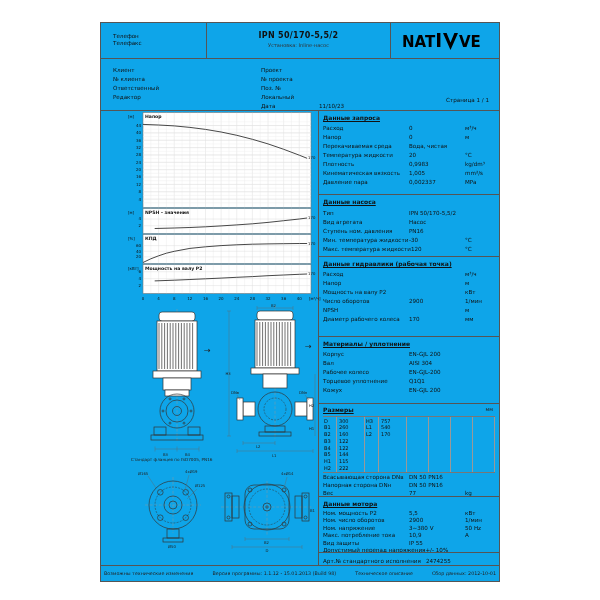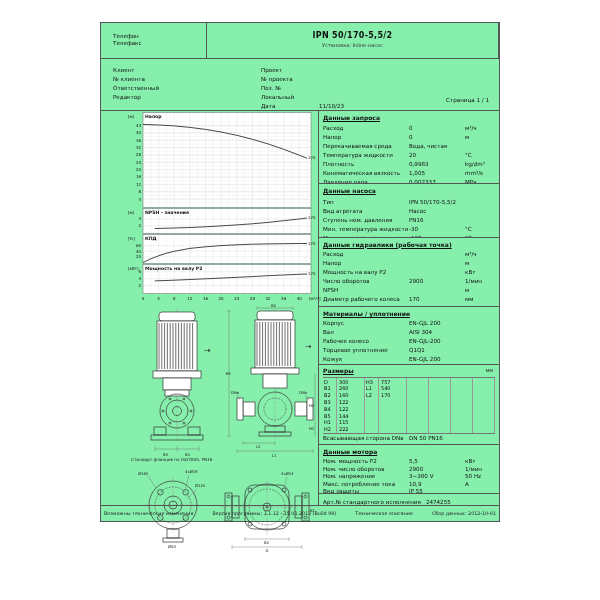--- a/index.html
+++ b/index.html
@@ -1,17 +1,17 @@
 <!DOCTYPE html>
 <html><head>
 <meta charset="utf-8">
 <style>
   *{margin:0;padding:0;box-sizing:border-box}
   html,body{width:600px;height:600px;background:#fff;font-family:"DejaVu Sans",sans-serif;color:#111}
-  .page{position:absolute;left:100px;top:22px;width:400px;height:500px;background:#86efac;border:1px solid #555}
+  .page{position:absolute;left:100px;top:22px;width:400px;height:560px;background:#0ea5e9;border:1px solid #555}
 
   
   .hrow1{position:absolute;top:0;left:0;right:0;height:36px;display:flex;border-bottom:1px solid #555}
   .hc-left{width:106px;border-right:1px solid #555;padding:10px 0 0 12px;font-size:5.6px;line-height:7px}
   .hc-mid{flex:1;border-right:1px solid #555;text-align:center;padding-top:8px}
   .doc-title{font-size:8px;font-weight:bold;letter-spacing:.3px}
   .doc-sub{font-size:5px;color:#333;margin-top:1.5px}
   .hc-logo{width:108px;display:flex;align-items:center;justify-content:center}
   .hrow2{position:absolute;top:36px;left:0;right:0;height:52px;border-bottom:1px solid #555;display:flex;font-size:5.6px;padding:7px 10px 2px 12px}
   .m-left{width:148px}
@@ -84,20 +84,30 @@
 <div class="page">
 
   <div class="hrow1">
     <div class="hc-left">
       <div>Телефон</div>
       <div>Телефакс</div>
     </div>
     <div class="hc-mid">
       <div class="doc-title">IPN 50/170-5,5/2</div>
       <div class="doc-sub">Установка: Inline-насос</div>
+    </div>
+    <div class="hc-logo">
+      <svg width="88" height="22" viewBox="0 0 88 22">
+        <text x="1" y="17" class="logo-t">NAT</text>
+        <g fill="#000">
+          <rect x="36" y="3" width="3.4" height="14"></rect>
+          <path d="M42 3 L49.5 20 L57 3 L53.4 3 L49.5 12.6 L45.6 3 Z"></path>
+        </g>
+        <text x="58" y="17" class="logo-t">VE</text>
+      </svg>
     </div>
   </div>
 
   <div class="hrow2">
     <div class="m-left">
         <div class="mrow">Клиент</div>
         <div class="mrow">№ клиента</div>
         <div class="mrow">Ответственный</div>
         <div class="mrow">Редактор</div>
       </div>

